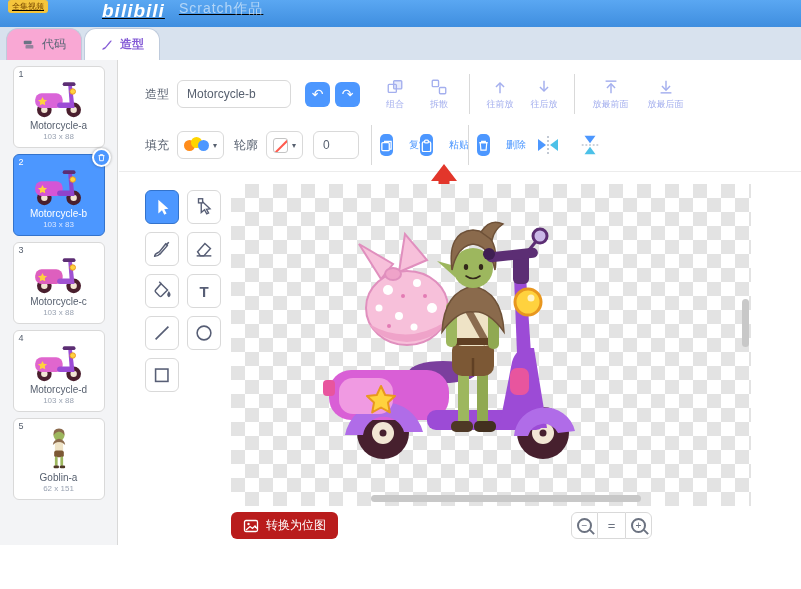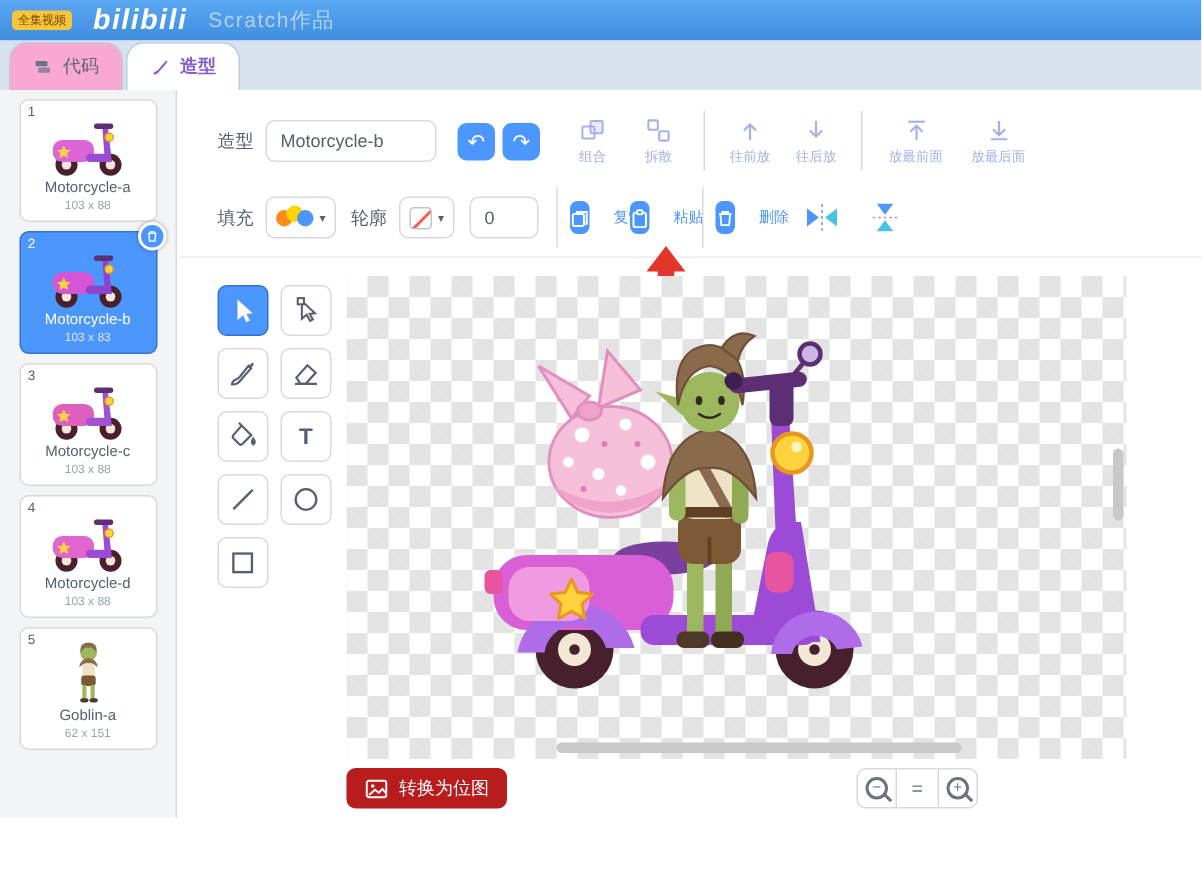--- a/index.html
+++ b/index.html
@@ -2,24 +2,24 @@
 <html><head>
 <meta charset="utf-8">
 <style>
   html,body{margin:0;padding:0;background:#fff;}
   *{box-sizing:border-box;}
   .app{position:relative;width:801px;height:589px;background:#fff;overflow:hidden;
        font-family:"Liberation Sans",sans-serif;-webkit-font-smoothing:antialiased;}
 
   
   .video-bar{position:absolute;left:0;top:0;width:801px;height:27px;
-    background:linear-gradient(180deg,#5AA7F2,#3F8EDF);display:flex;align-items:center;gap:14px;padding:0 8px;overflow:hidden;}
+    background:linear-gradient(180deg,#5AA7F2,#3F8EDF);display:flex;align-items:flex-start;gap:14px;padding:0 8px;overflow:hidden;text-decoration:underline;}
   .badge{background:#F5C53C;color:#7A4A00;font-size:8px;line-height:1.15;padding:2px 4px;border-radius:3px;white-space:nowrap;}
   .v-title{color:#16386F;font-weight:bold;font-size:16px;letter-spacing:2px;white-space:nowrap;}
-  .bili{color:#FFFFFF;font-weight:bold;font-size:19px;font-style:italic;letter-spacing:1px;white-space:nowrap;}
+  .bili{color:#FFFFFF;font-weight:bold;font-size:19px;font-style:italic;letter-spacing:1px;white-space:nowrap;margin-left:40px;}
   .wm{color:rgba(255,255,255,.55);font-size:14px;letter-spacing:1px;white-space:nowrap;}
 
   
   .tab-bar{position:absolute;left:0;top:27px;width:801px;height:33px;background:#D8E2EE;display:flex;align-items:flex-end;padding-left:6px;}
   .tab{height:32px;display:flex;align-items:center;gap:6px;padding:0 15px;margin-right:2px;
     border:1px solid #BFCBDC;border-bottom:none;border-radius:12px 12px 0 0;background:#f9a8d4;color:#5B6576;font-size:12px;cursor:default;}
   .tab.active{background:#FFFFFF;color:#855CD6;font-weight:bold;}
   .tab svg{display:block;}
 
   

